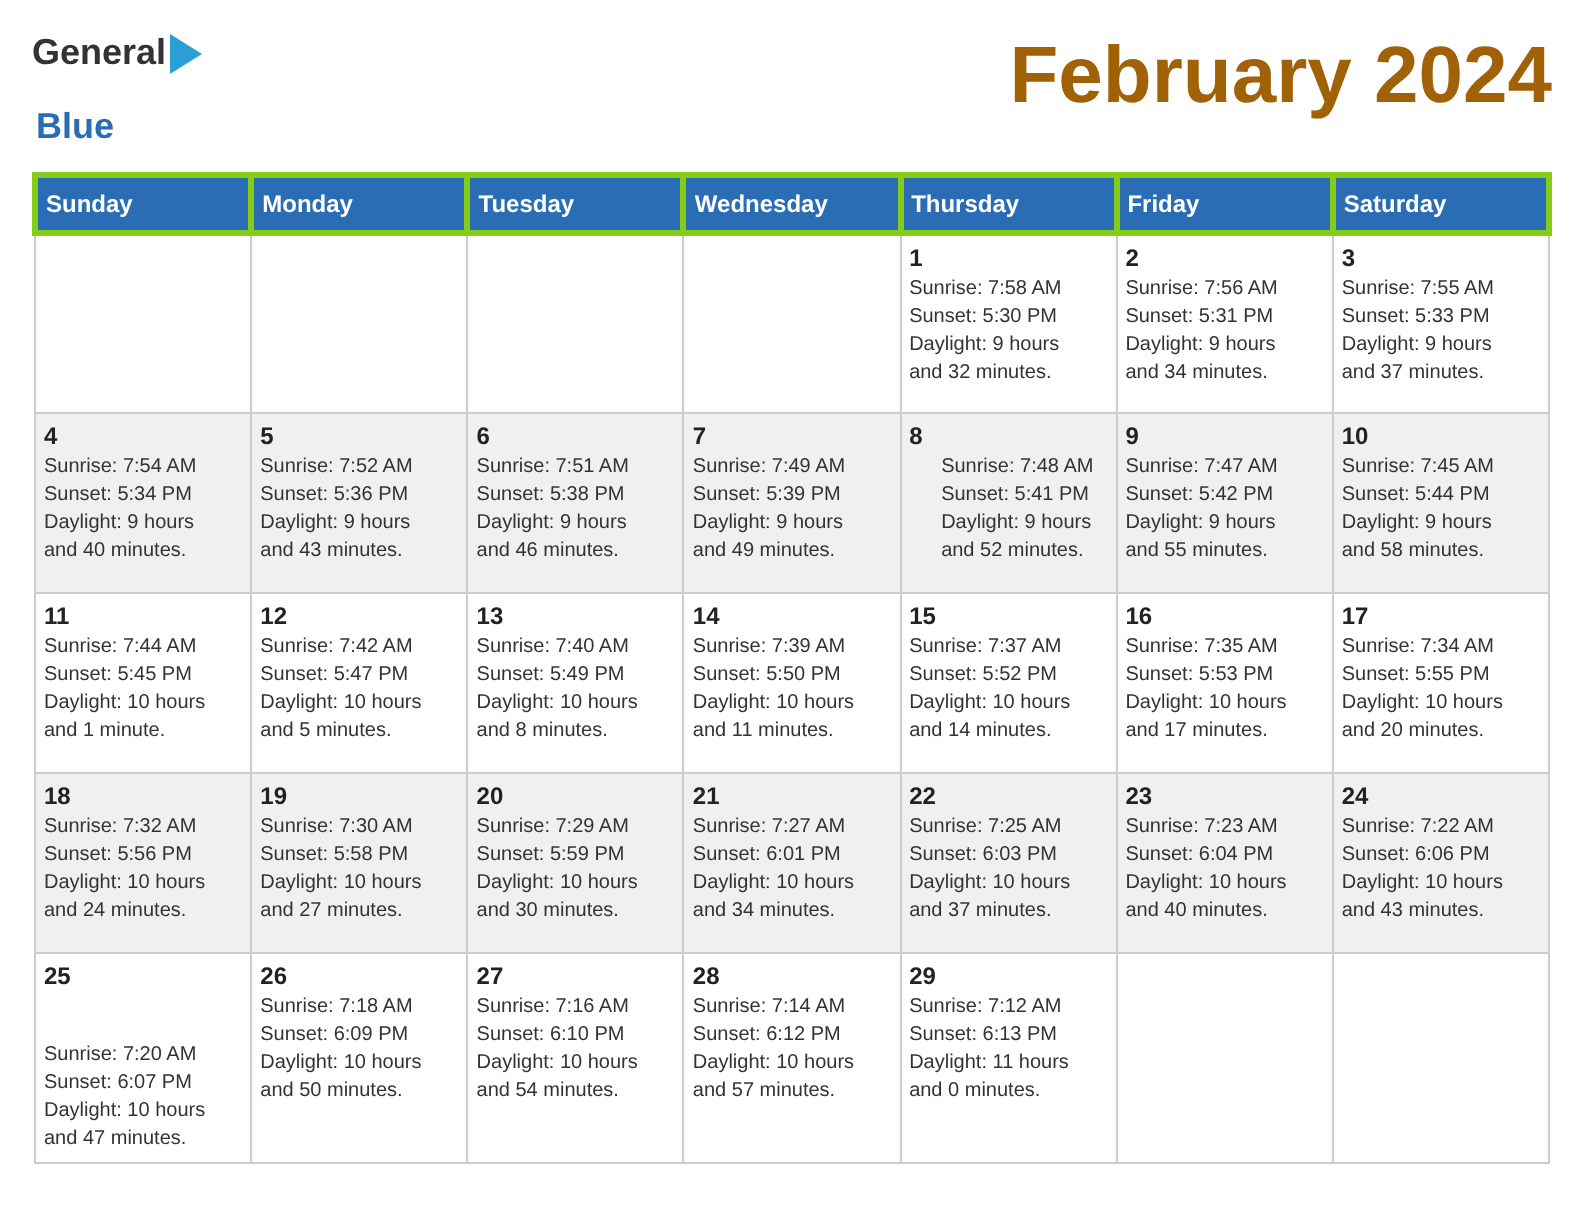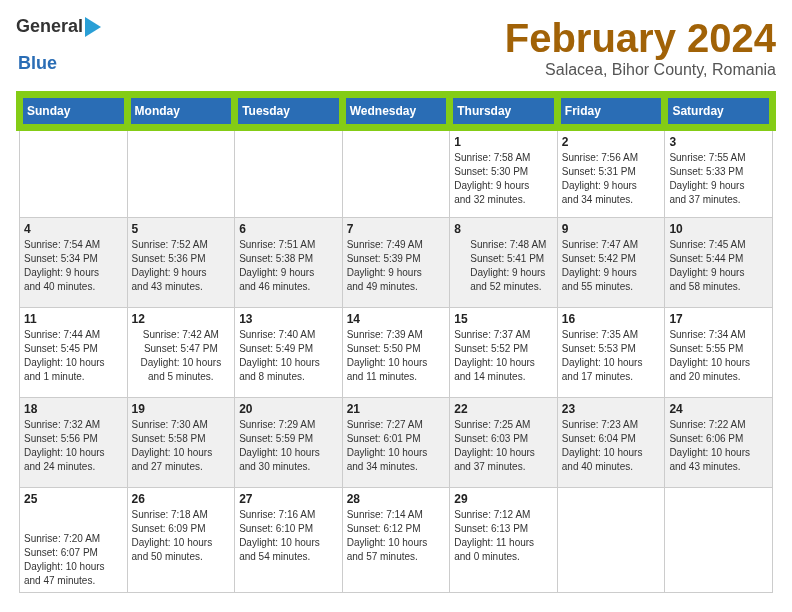--- a/index.html
+++ b/index.html
@@ -62,21 +62,21 @@
       width: 100%;
       border-collapse: collapse;
       font-size: 11px;
     }
     .calendar-table thead tr th {
       background-color: #2a6db5;
       color: #fff;
       padding: 6px 4px;
       text-align: left;
       font-size: 12px;
-      border: 7px solid #84cc16;
+      border: 3px solid #84cc16;
     }
     .calendar-table tbody tr td {
       border: 1px solid #ccc;
       vertical-align: top;
       padding: 4px;
       min-height: 80px;
       height: 90px;
       width: calc(100% / 7);
     }
     .calendar-table tbody tr:nth-child(odd) td {
@@ -105,21 +105,20 @@
     <div class="logo-top">
       <span class="logo-general">
         <span style="color:#333;">General</span>
       </span>
       <div class="logo-arrow"></div>
     </div>
     <span class="logo-blue-text">Blue</span>
   </div>
   <div class="title-section">
     <div class="main-title">February 2024</div>
-    <div class="subtitle">Salacea, Bihor County, Romania</div>
   </div>
 </div>
 
 <table class="calendar-table">
   <thead>
     <tr>
     <th>Sunday</th>
         <th>Monday</th>
         <th>Tuesday</th>
         <th>Wednesday</th>
@@ -210,21 +209,21 @@
       <tr>
         <td>
           <div class="day-number">11</div>
           <div class="day-info" style="white-space: pre-line;">Sunrise: 7:44 AM
 Sunset: 5:45 PM
 Daylight: 10 hours
 and 1 minute.</div>
         </td>
         <td>
           <div class="day-number">12</div>
-          <div class="day-info" style="white-space: pre-line; text-align: center;">Sunrise: 7:42 AM
+          <div class="day-info" style="white-space: pre-line;">Sunrise: 7:42 AM
 Sunset: 5:47 PM
 Daylight: 10 hours
 and 5 minutes.</div>
         </td>
         <td>
           <div class="day-number">13</div>
           <div class="day-info" style="white-space: pre-line;">Sunrise: 7:40 AM
 Sunset: 5:49 PM
 Daylight: 10 hours
 and 8 minutes.</div>

